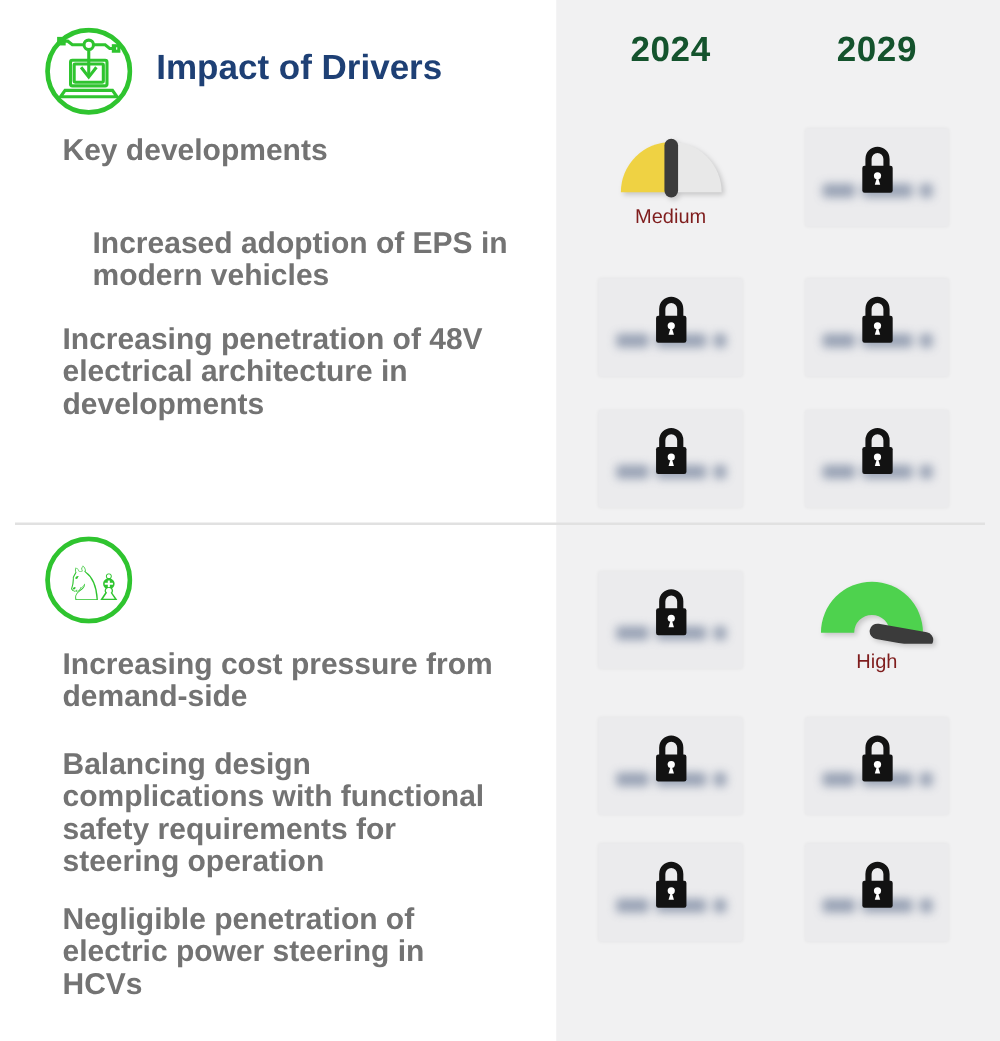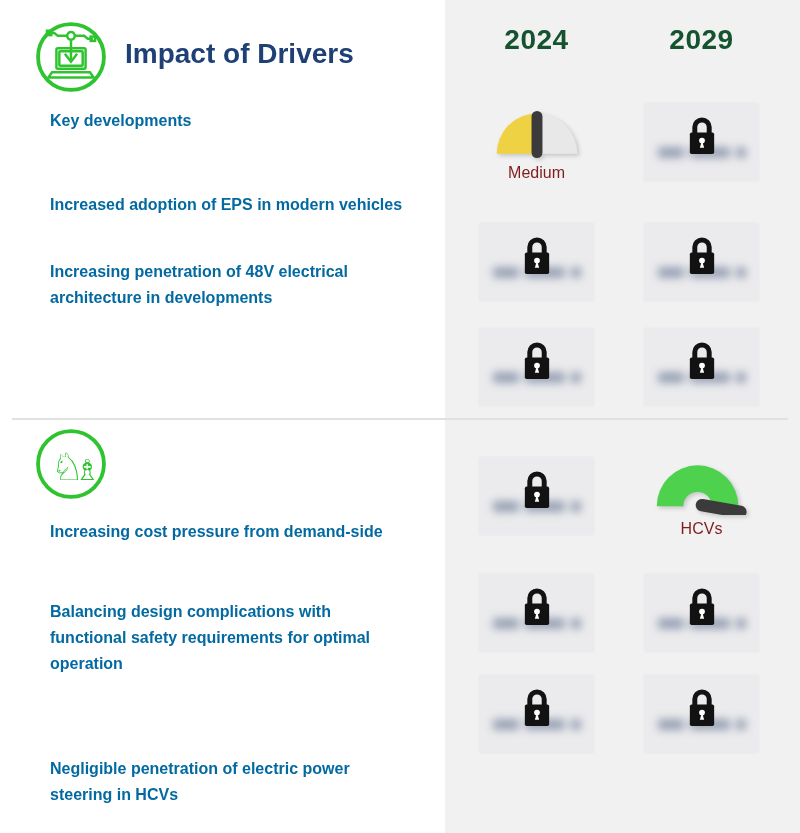--- a/index.html
+++ b/index.html
@@ -30,21 +30,21 @@
   .col-header.c2{left:644px;}
   .icon-circle{
     position:absolute;left:36px;width:70px;height:70px;z-index:2;
   }
   .section-title{
     position:absolute;left:125px;
     font-size:28px;font-weight:bold;color:#1e4075;z-index:2;
   }
   .left-item{
     position:absolute;left:50px;width:360px;
-    font-size:16px;font-weight:600;line-height:26px;color:#0369a1;z-index:2;
+    font-size:24px;font-weight:600;line-height:26px;color:#737373;z-index:2;
   }
   .cell{
     position:absolute;width:115px;height:78px;z-index:2;
   }
   .locked{
     background:#ebebed;border-radius:2px;
     box-shadow:0 0 3px rgba(0,0,0,0.05);
   }
   .blur-line{
     position:absolute;top:44px;left:0;right:0;
@@ -91,21 +91,21 @@
       <path d="M26.6,9.5 H33 l2.5,2 H39"></path>
       <rect x="7.5" y="6" width="3" height="3"></rect>
       <rect x="37.5" y="10" width="3" height="3"></rect>
       <path d="M24,12.5 V26"></path>
       <path d="M19.8,21.8 L24,27.2 L28.2,21.8"></path>
     </svg>
   </div>
   <div class="section-title" style="top:38px;">Impact of Drivers</div>
 
   <div class="left-item" style="top:108px;">Key developments</div>
-  <div class="left-item" style="top:192px;">Increased adoption of EPS in modern vehicles</div>
+  <div class="left-item" style="top:182px;margin-left:24px;">Increased adoption of EPS in modern vehicles</div>
   <div class="left-item" style="top:259px;">Increasing penetration of 48V electrical architecture in developments</div>
 
   <div class="gauge-cell" style="left:479px;top:110px;">
     <svg width="84" height="49" viewBox="0 0 100 58">
       <path d="M2,52 A48,48 0 0 1 50,4 L50,52 Z" fill="#efd243"></path>
       <path d="M50,4 A48,48 0 0 1 98,52 L50,52 Z" fill="#e8e8e8"></path>
       <rect x="43.5" y="1" width="13" height="56" rx="6.5" fill="#3b3b3b"></rect>
     </svg>
     <div class="gauge-label">Medium</div>
   </div>
@@ -180,22 +180,22 @@
 
   <div class="icon-circle" style="top:429px;">
     <svg width="70" height="70" viewBox="0 0 48 48">
       <circle cx="24" cy="24" r="22.6" fill="none" stroke="#2fc42f" stroke-width="2.6"></circle>
       <text x="10" y="35" font-size="26" fill="#2fc42f" font-family="DejaVu Sans, sans-serif">♘</text>
       <text x="26" y="35" font-size="20" fill="#2fc42f" font-family="DejaVu Sans, sans-serif">♗</text>
     </svg>
   </div>
 
   <div class="left-item" style="top:519px;">Increasing cost pressure from demand-side</div>
-  <div class="left-item" style="top:599px;">Balancing design complications with functional safety requirements for optimal operation</div>
-  <div class="left-item" style="top:756px;">Negligible penetration of electric power steering in HCVs</div>
+  <div class="left-item" style="top:599px;">Balancing design complications with functional safety requirements for steering operation</div>
+  <div class="left-item" style="top:723px;">Negligible penetration of electric power steering in HCVs</div>
 
   <div class="cell locked" style="left:479px;top:457px;">
     <div class="blur-line">
         <i class="b1"></i>
         <i class="b2"></i>
         <i class="b3"></i>
       </div>
     <svg class="padlock" width="36" height="46" viewBox="0 0 40 50">
       <path d="M12,22 V14 a8,8 0 0 1 16,0 V22" fill="none" stroke="#121212" stroke-width="5.5"></path>
       <rect x="6.5" y="20" width="27" height="24" rx="2" fill="#121212"></rect>
@@ -204,21 +204,21 @@
     </svg>
   </div>
 
   <div class="gauge-cell" style="left:644px;top:460px;">
     <svg width="98" height="55" viewBox="0 0 110 62">
       <path d="M4,52 A46,46 0 0 1 96,52 L66,52 A16,16 0 0 0 34,52 Z" fill="#4ed24e"></path>
       <g transform="rotate(10 50 50)">
         <rect x="48" y="43" width="58" height="14" rx="7" fill="#3b3b3b"></rect>
       </g>
     </svg>
-    <div class="gauge-label">HCVs</div>
+    <div class="gauge-label">High</div>
   </div>
 
   <div class="cell locked" style="left:479px;top:574px;">
     <div class="blur-line">
         <i class="b1"></i>
         <i class="b2"></i>
         <i class="b3"></i>
       </div>
     <svg class="padlock" width="36" height="46" viewBox="0 0 40 50">
       <path d="M12,22 V14 a8,8 0 0 1 16,0 V22" fill="none" stroke="#121212" stroke-width="5.5"></path>

